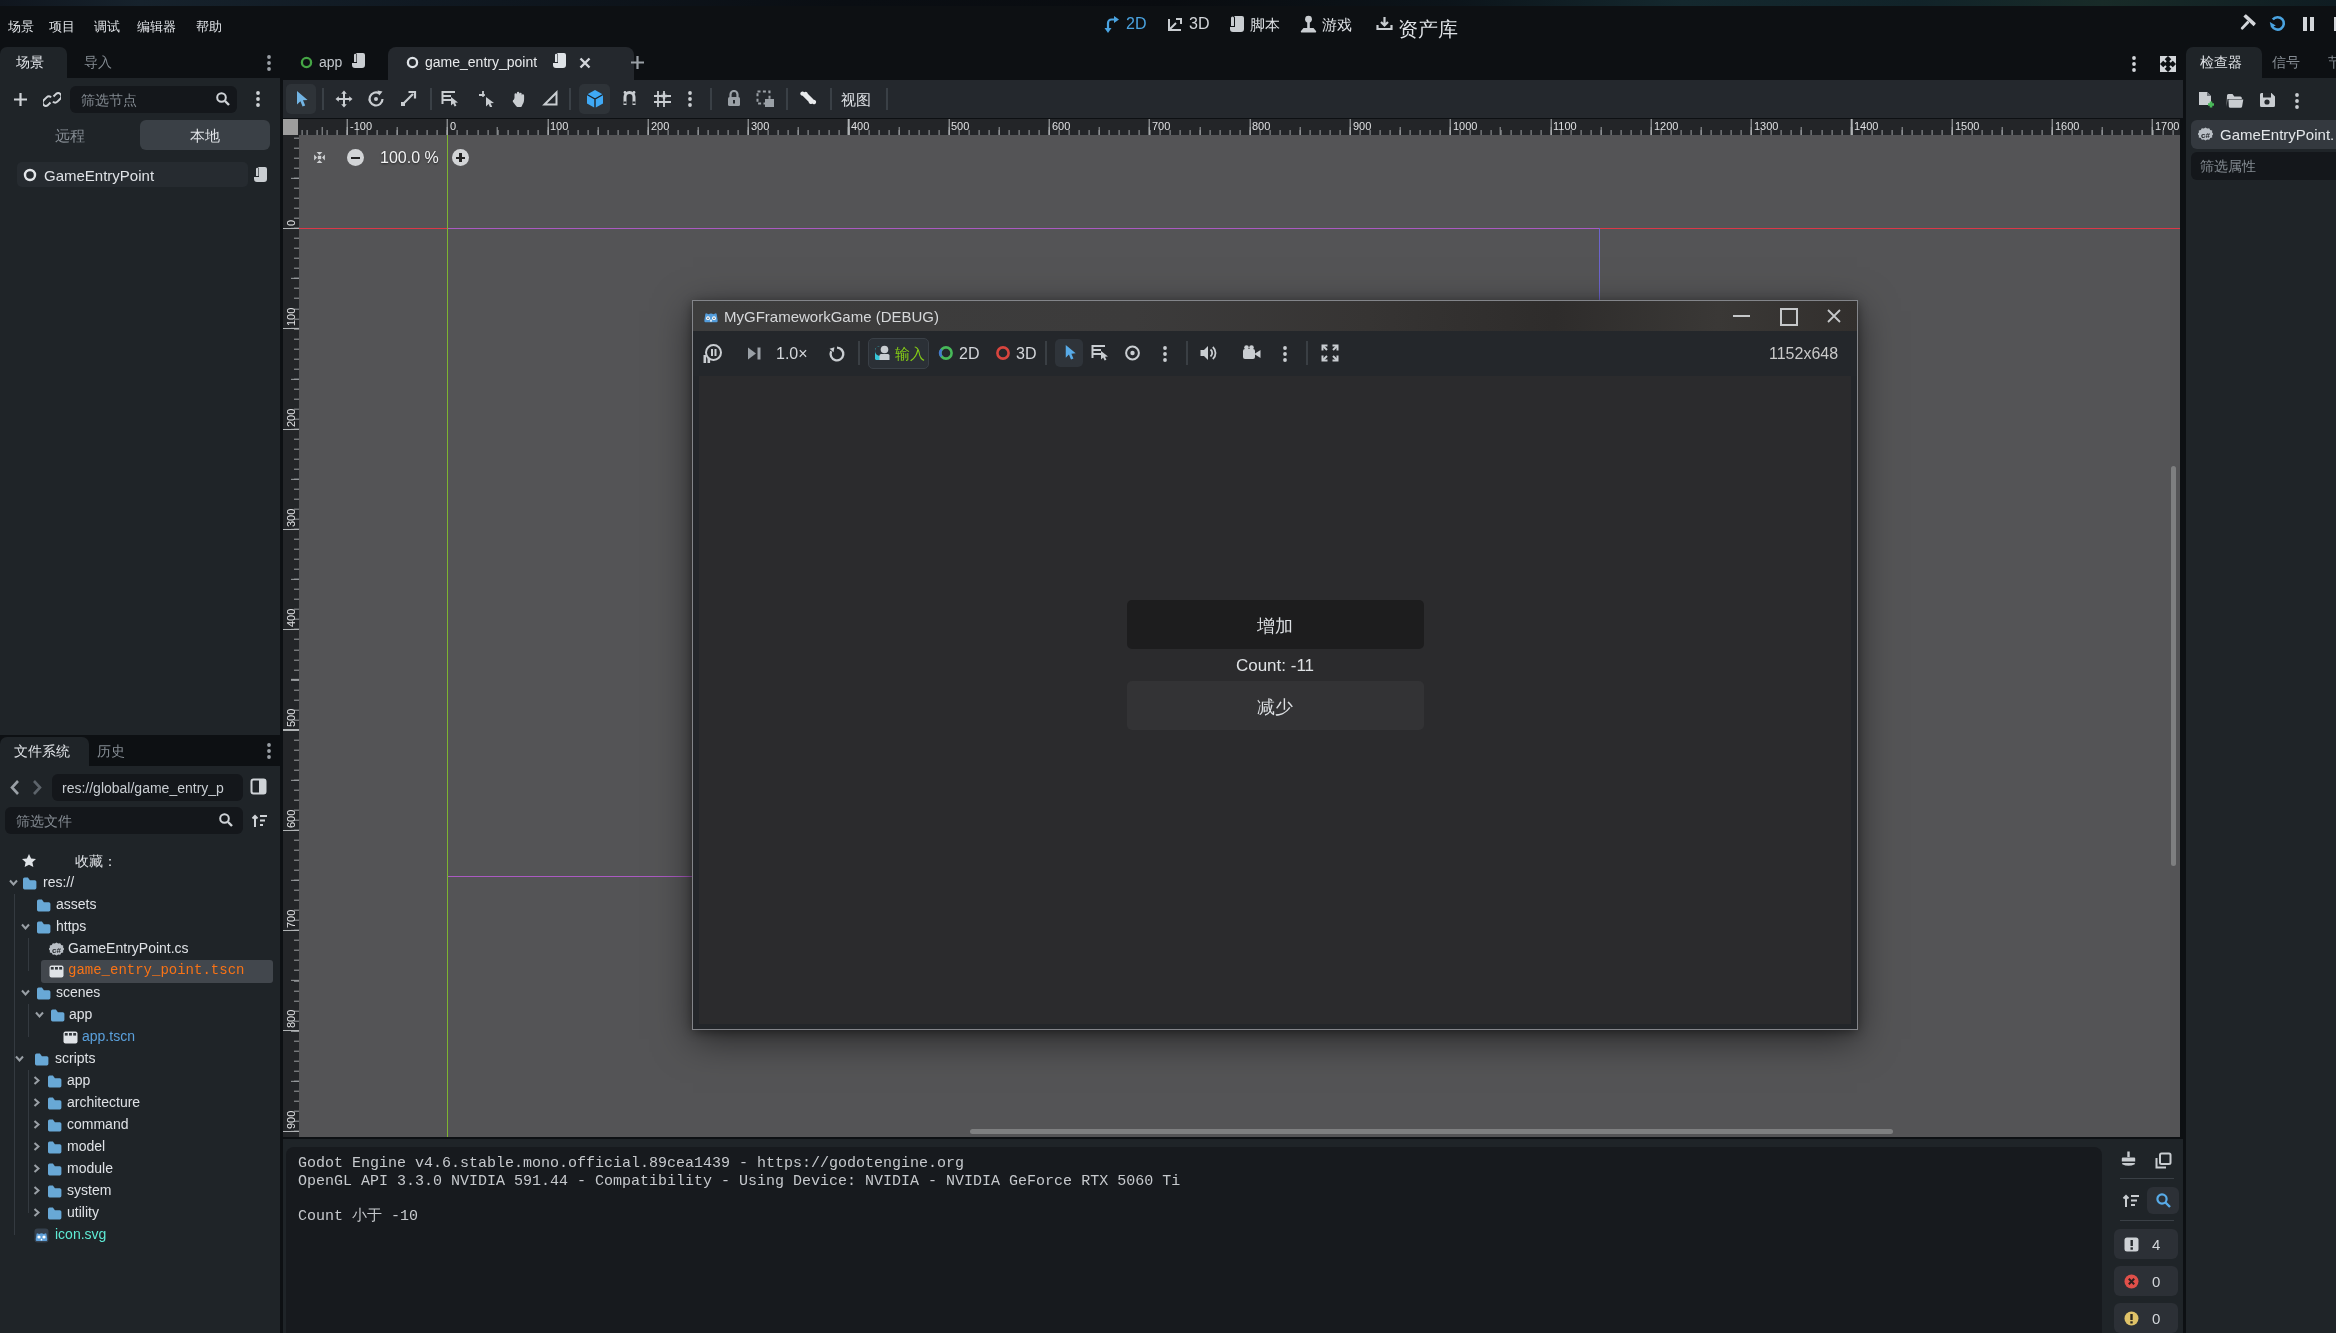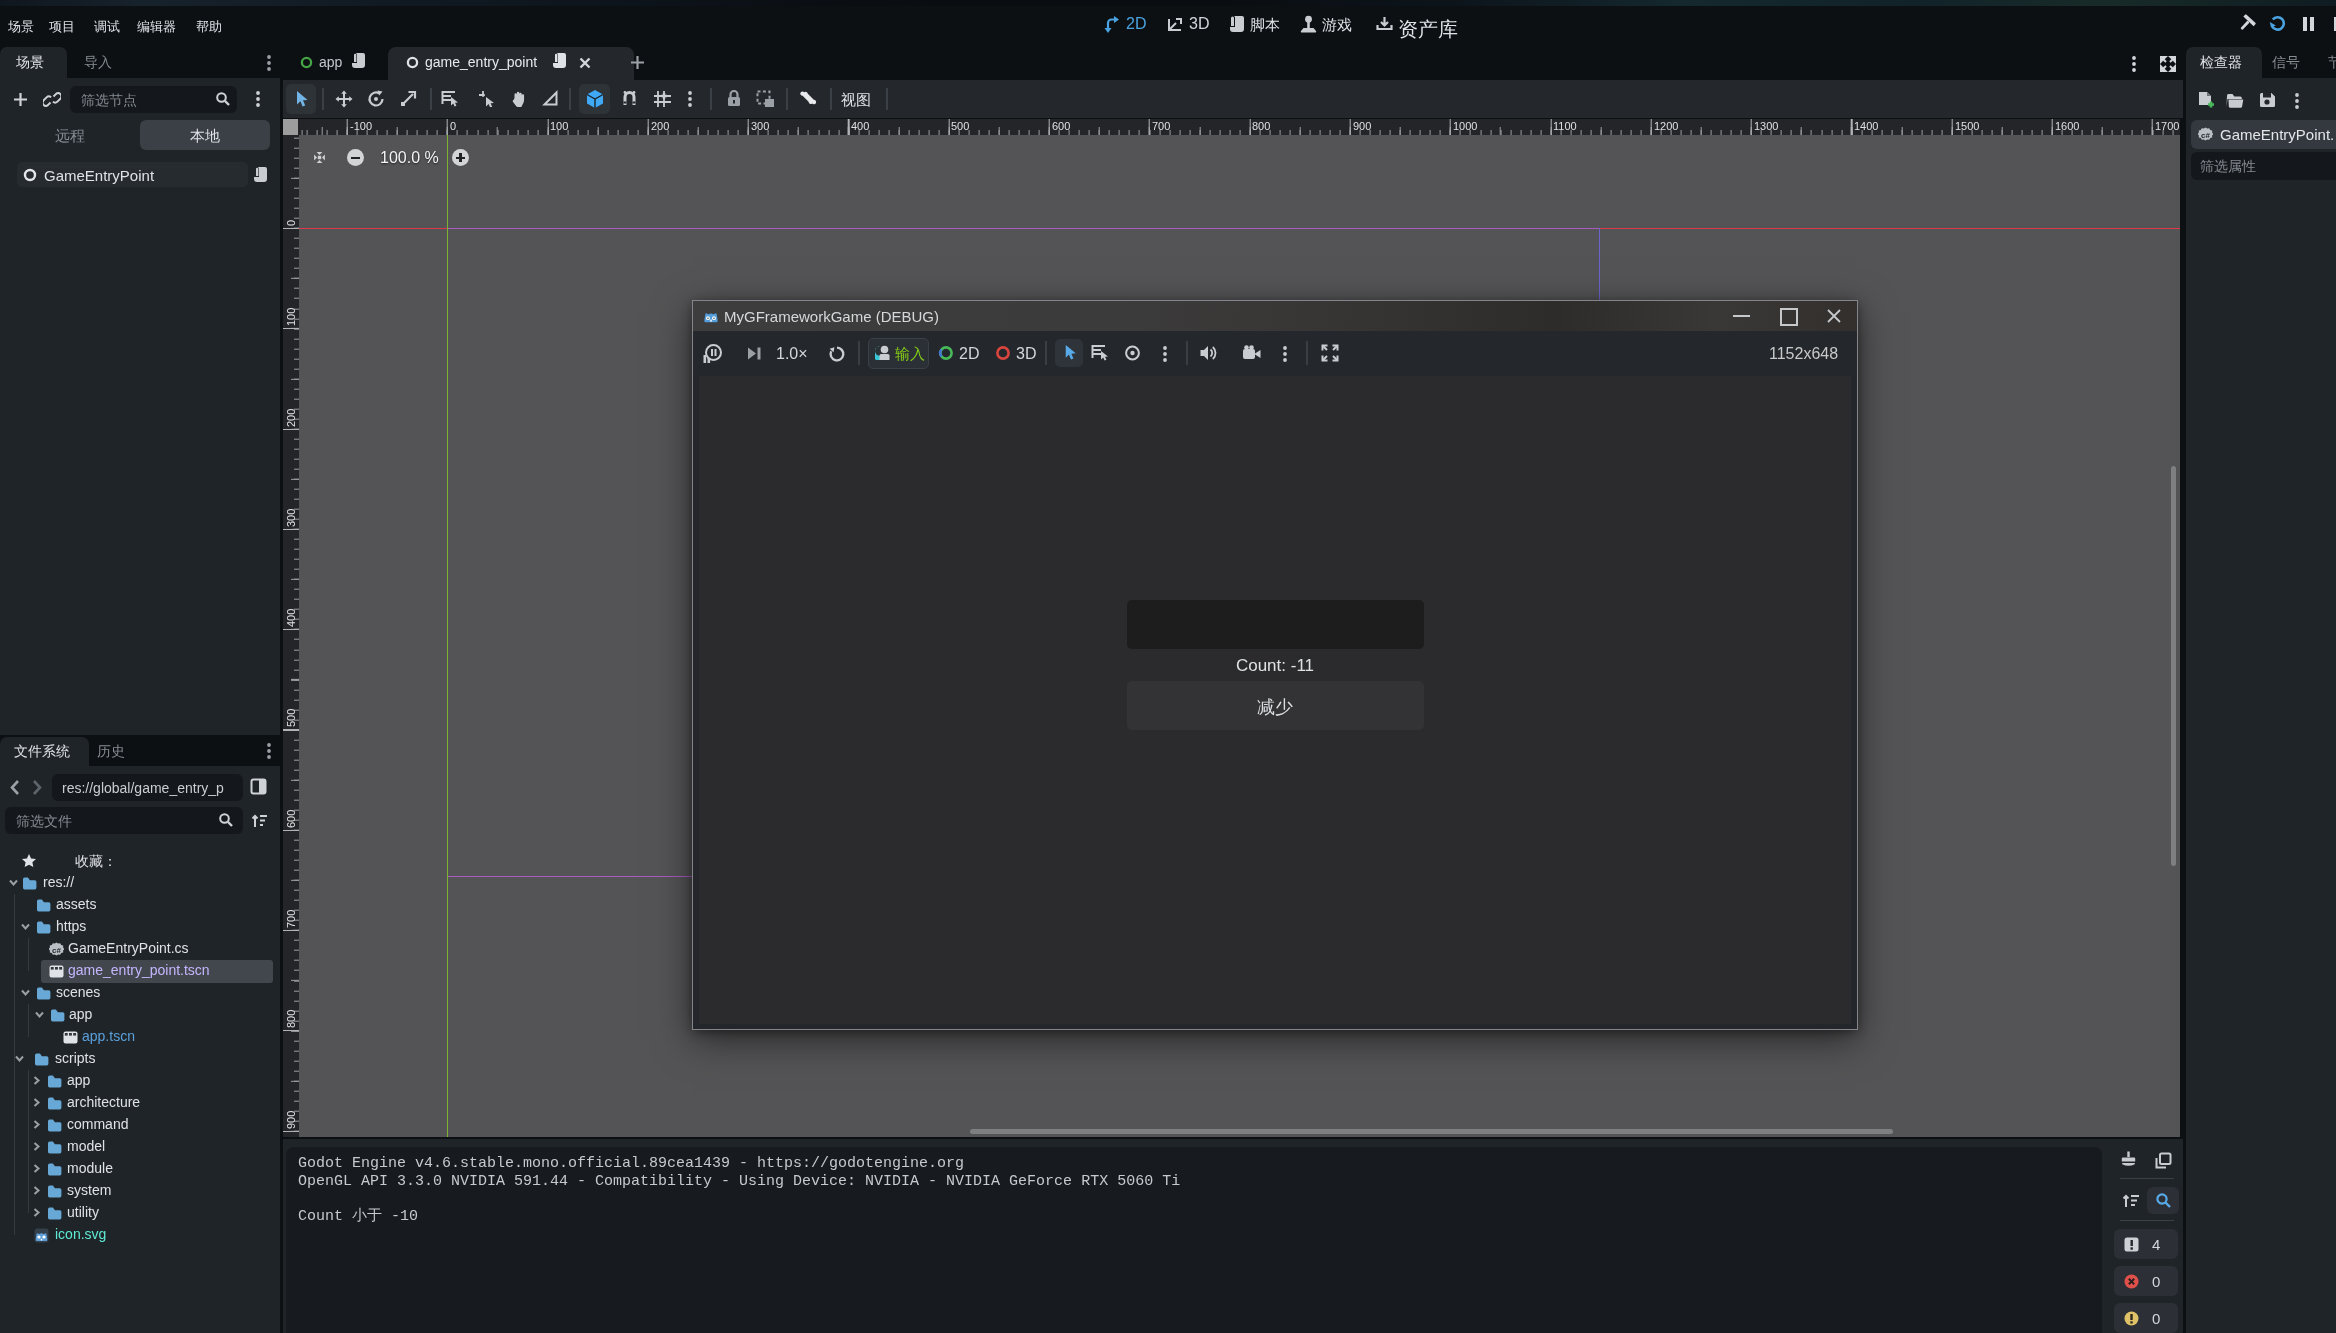--- a/index.html
+++ b/index.html
@@ -193,21 +193,21 @@
         <path d="M7.5 0.5 l1.7 1.1 2 -.4 1 1.8 2 .5 -.1 2 1.4 1.5 -1.4 1.5 .1 2 -2 .5 -1 1.8 -2 -.4 -1.7 1.1 -1.7 -1.1 -2 .4 -1 -1.8 -2 -.5 .1 -2 -1.4 -1.5 1.4 -1.5 -.1 -2 2 -.5 1 -1.8 2 .4 z" fill="#b9bfc5"></path>
         <text x="7.5" y="10.5" font-size="8" font-weight="bold" fill="#23272b" text-anchor="middle" font-family="Liberation Sans">c#</text>
       </svg>
     <div class="abs" style="left:68px;top:940px;font-size:14px;color:#dfe2e6;white-space:nowrap;">GameEntryPoint.cs</div>
     <svg class="abs" style="left:49px;top:965px;" width="15" height="13" viewBox="0 0 15 13">
         <rect x="0.5" y="0.5" width="14" height="12" rx="2" fill="#dfe3e7"></rect>
         <rect x="1.8" y="2" width="2.9" height="2.6" fill="#30353a"></rect>
         <rect x="6" y="2" width="2.9" height="2.6" fill="#30353a"></rect>
         <rect x="10.2" y="2" width="2.9" height="2.6" fill="#30353a"></rect>
       </svg>
-    <div class="abs" style="left:68px;top:962px;font-size:14px;color:#c4b5fd;white-space:nowrap;">game_entry_point.tscn</div>
+    <div class="abs" style="left:68px;top:962px;font-size:14px;color:#f97316;white-space:nowrap;font-family:Liberation Mono, monospace;">game_entry_point.tscn</div>
     <svg class="abs" style="left:20px;top:987px;" width="11" height="11" viewBox="0 0 11 11">
         <path d="M2 3.5 L5.5 7.5 L9 3.5" stroke="#9aa0a6" stroke-width="2" fill="none"></path>
       </svg>
     <svg class="abs" style="left:36px;top:987px;" width="15" height="13" viewBox="0 0 15 13">
         <path d="M1 2.2 a1.6 1.6 0 0 1 1.6 -1.6 h3.3 l2 2.6 h4.9 a1.6 1.6 0 0 1 1.6 1.6 v6 a1.6 1.6 0 0 1 -1.6 1.6 h-10.2 a1.6 1.6 0 0 1 -1.6 -1.6 z" fill="#68a8d6"></path>
       </svg>
     <div class="abs" style="left:56px;top:984px;font-size:14px;color:#dfe2e6;white-space:nowrap;">scenes</div>
     <svg class="abs" style="left:34px;top:1009px;" width="11" height="11" viewBox="0 0 11 11">
         <path d="M2 3.5 L5.5 7.5 L9 3.5" stroke="#9aa0a6" stroke-width="2" fill="none"></path>
       </svg>
@@ -597,20 +597,21 @@
   <svg class="abs" style="left:628px;top:43px;" width="18" height="18" viewBox="0 0 18 18">
       <g stroke="#c9cdd1" stroke-width="2" fill="none">
         <path d="M6.5 1.5 h-5 v5 M11.5 1.5 h5 v5 M6.5 16.5 h-5 v-5 M11.5 16.5 h5 v-5"></path>
         <path d="M2 2 l4 4 M16 2 l-4 4 M2 16 l4 -4 M16 16 l-4 -4"></path>
       </g>
     </svg>
   <div class="abs" style="left:1076px;top:44px;font-size:16px;color:#c9c9c9;">1152x648</div>
 
   <div class="abs" style="left:6px;top:75px;width:1152px;height:648px;background:#2b2b2d;">
     <div class="abs" style="left:428px;top:224px;width:297px;height:49px;background:#1d1d1e;border-radius:5px;"></div>
+    <div class="abs" style="left:0;top:238px;width:1152px;text-align:center;font-size:18px;color:#dcdfe2;">增加</div>
     <div class="abs" style="left:0;top:280px;width:1152px;text-align:center;font-size:17px;color:#dfe2e5;">Count: -11</div>
     <div class="abs" style="left:428px;top:305px;width:297px;height:49px;background:#333335;border-radius:5px;"></div>
     <div class="abs" style="left:0;top:319px;width:1152px;text-align:center;font-size:18px;color:#dcdfe2;">减少</div>
   </div>
 </div>
 
 <div id="bottompanel">
   <div class="abs" style="left:283px;top:1139px;width:1900px;height:194px;background:#1f2428;"></div>
   <div class="abs" style="left:286px;top:1147px;width:1816px;height:196px;background:#171a1e;border-radius:8px;"></div>
   <div class="abs" style="left:298px;top:1155px;font-family:'Liberation Mono',monospace;font-size:15px;line-height:17.5px;color:#c6c9cd;white-space:pre;">Godot Engine v4.6.stable.mono.official.89cea1439 - https://godotengine.org

